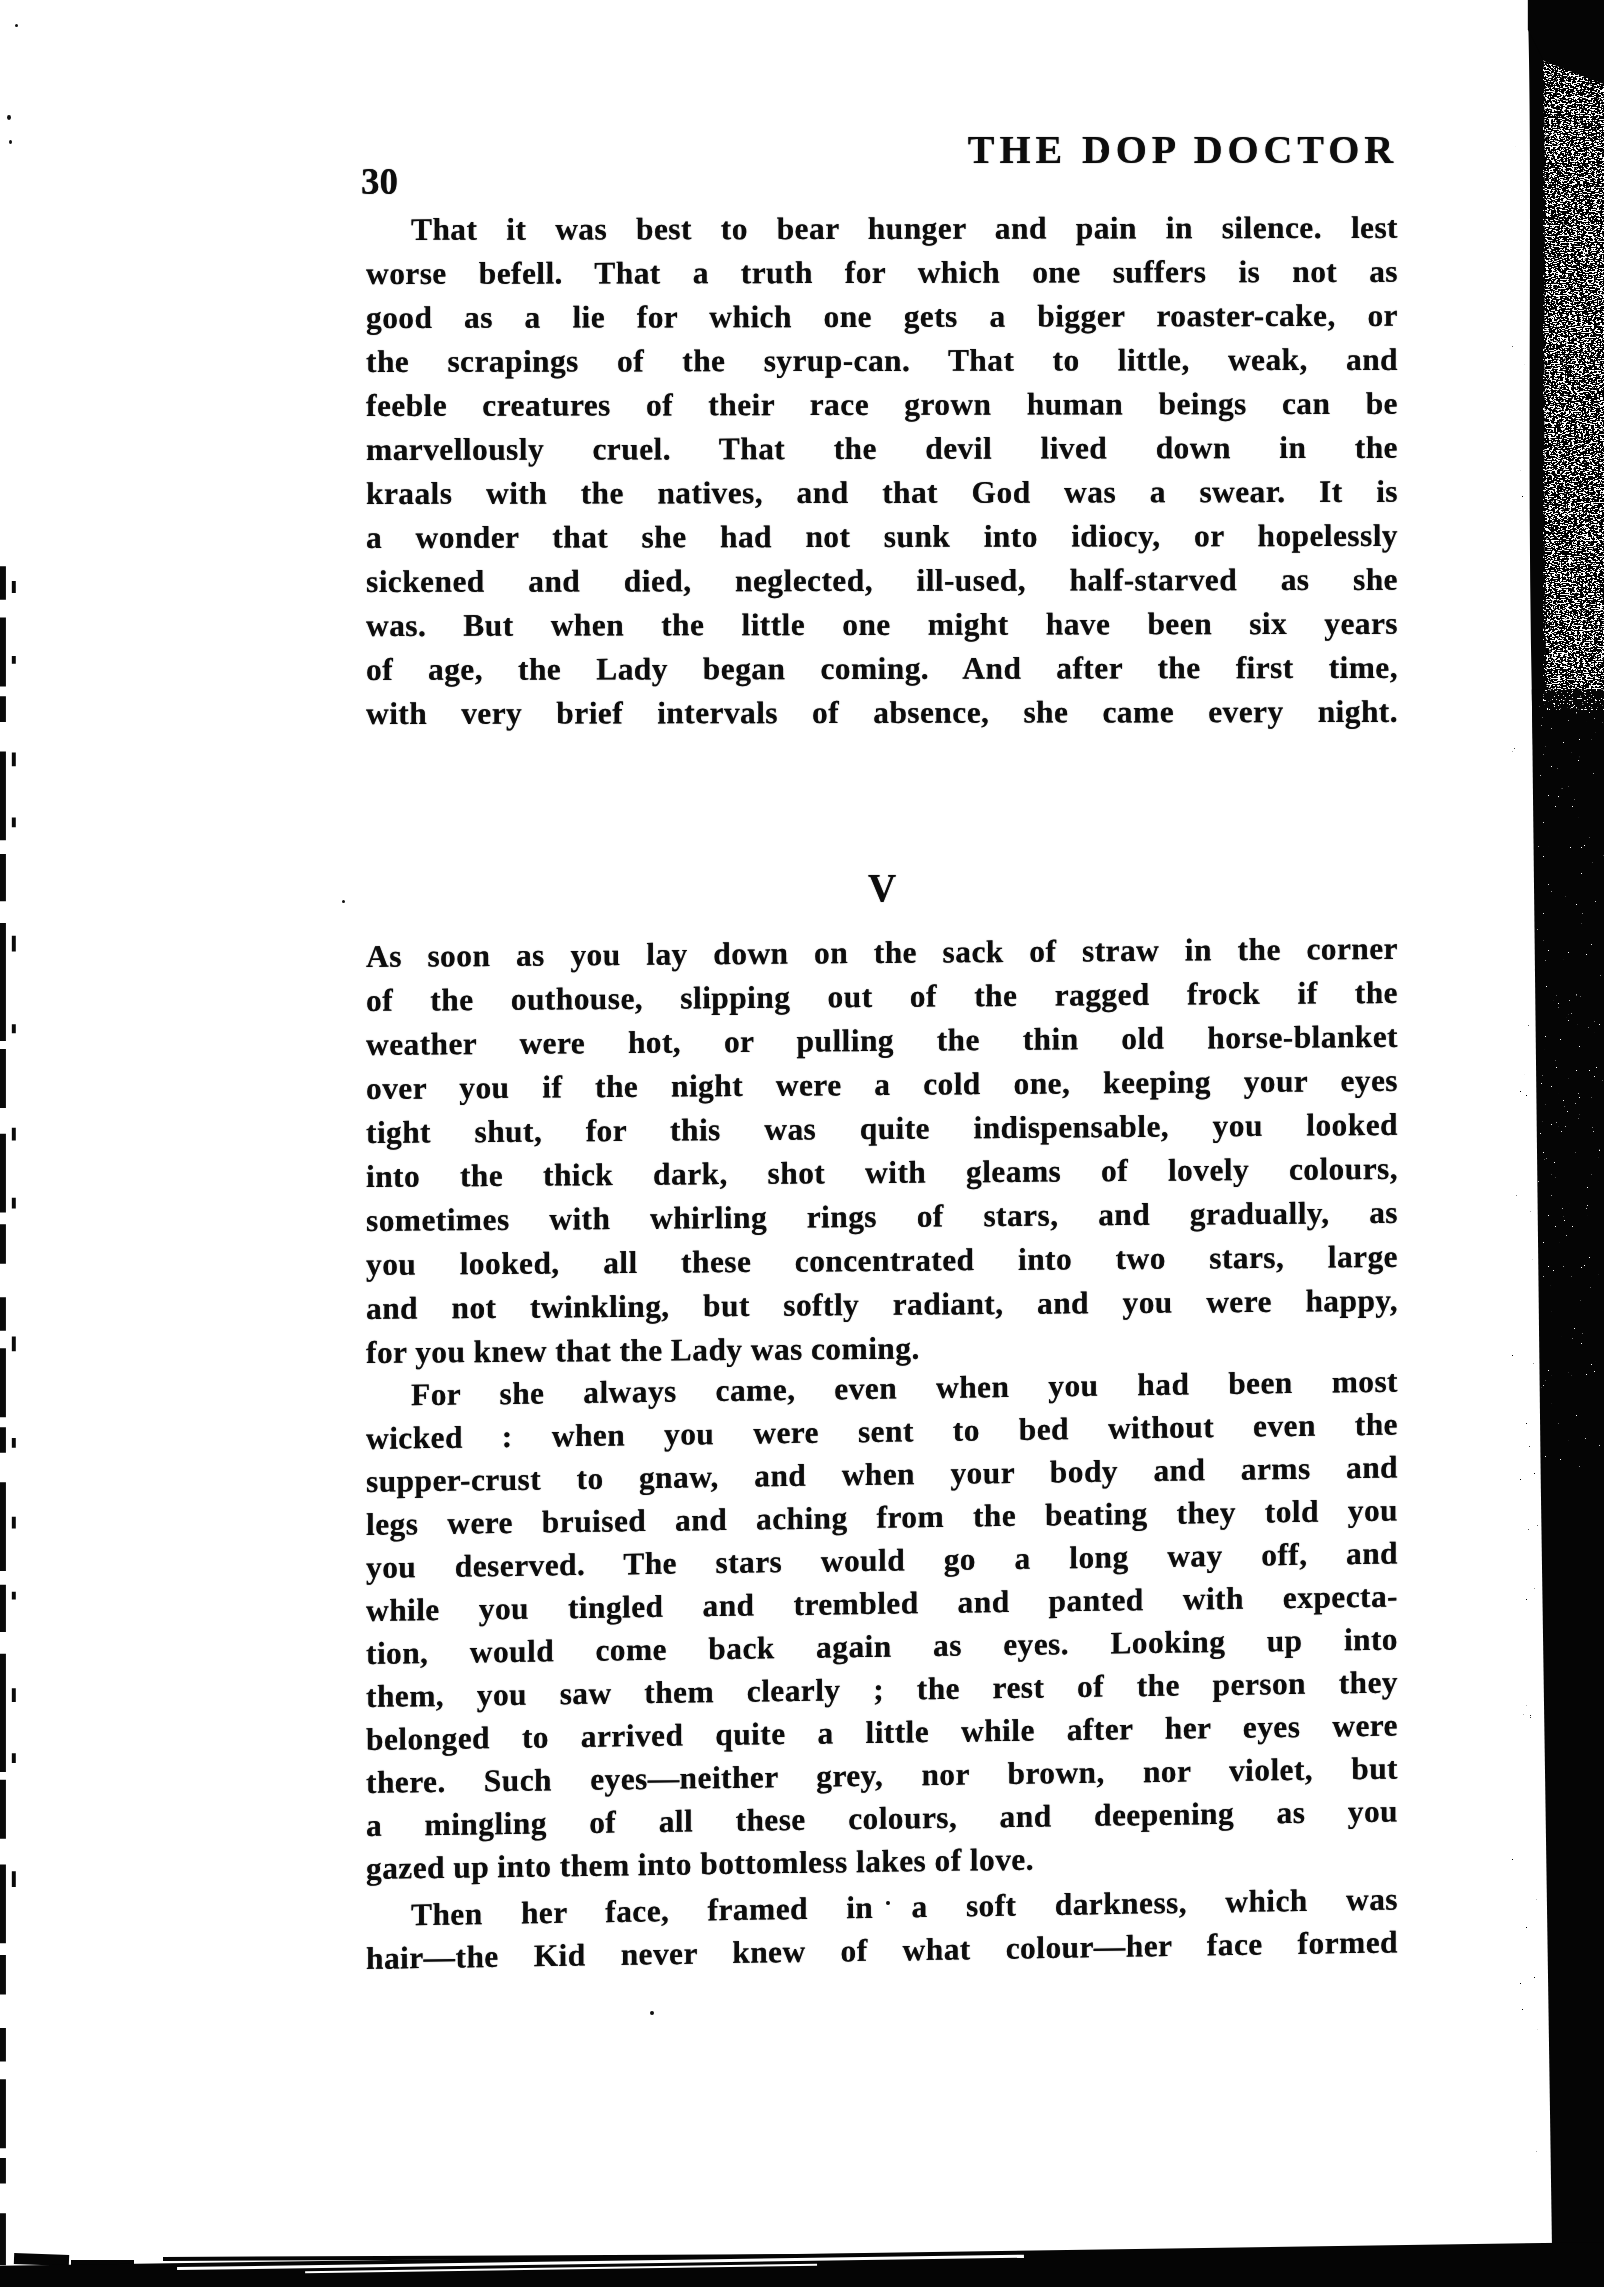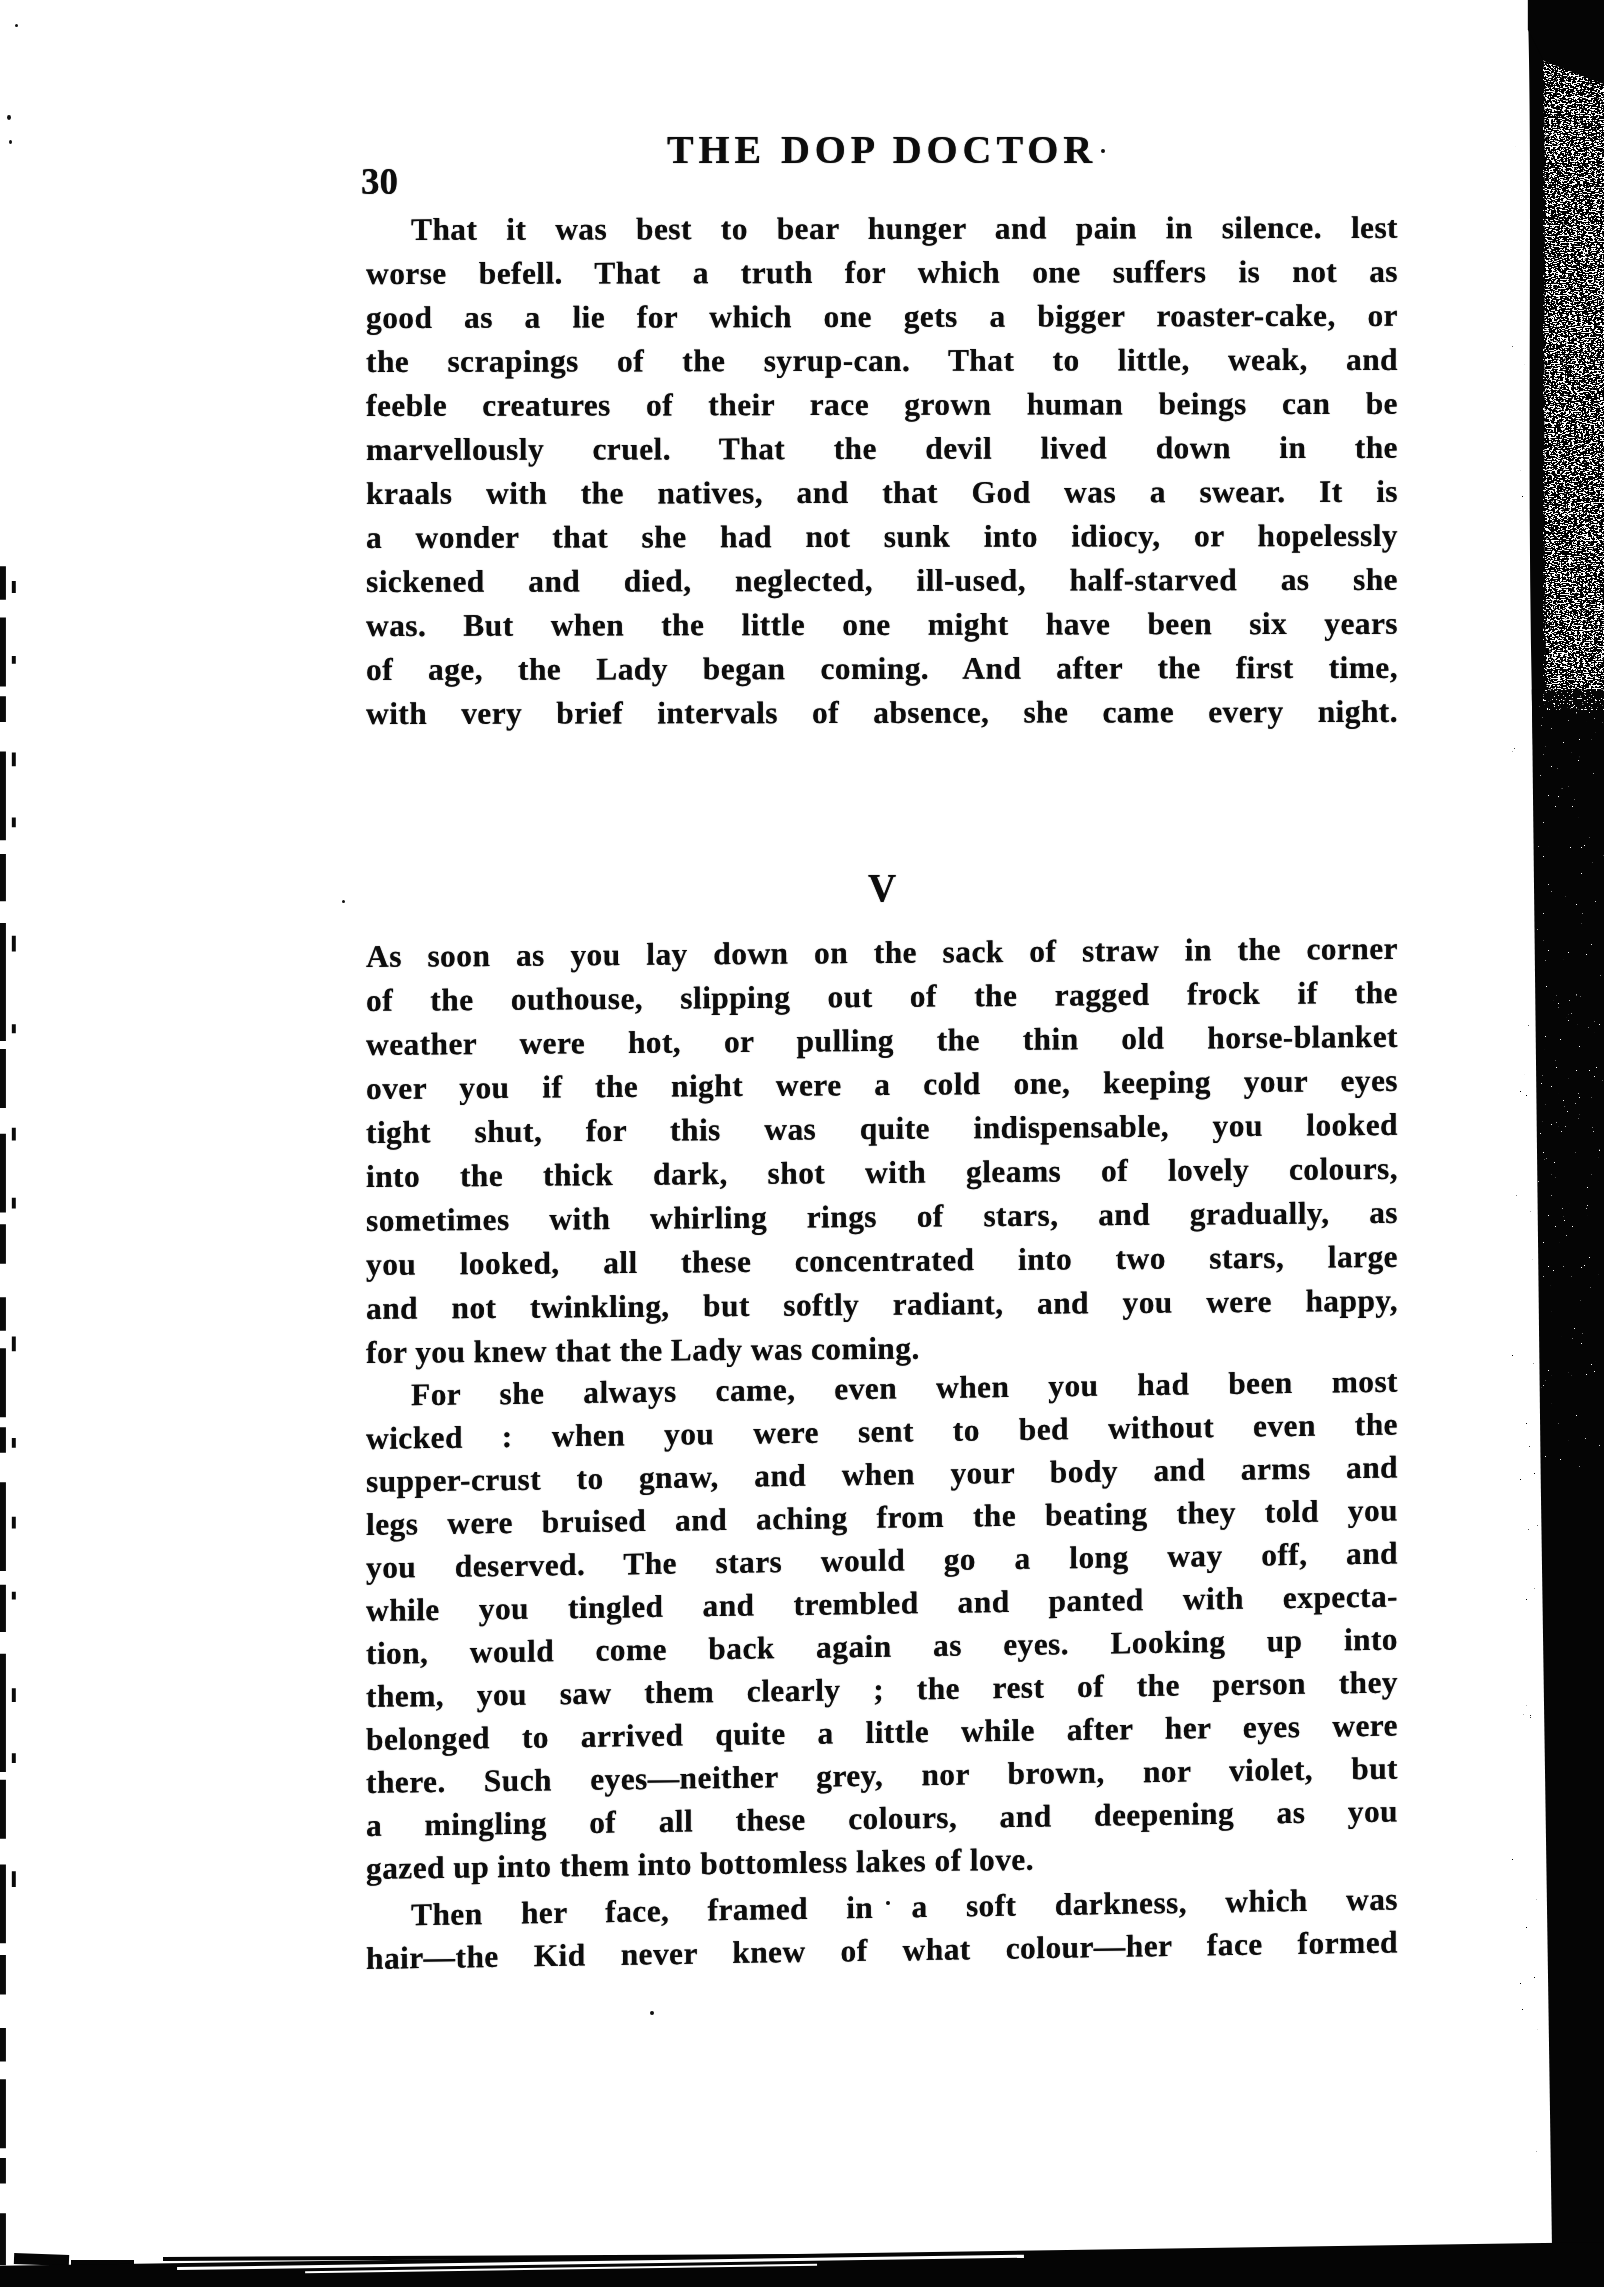--- a/index.html
+++ b/index.html
@@ -12,21 +12,21 @@
     color:#0d0d0d;
   }
   
   .pagenum{
     position:absolute;left:361px;top:160px;
     font-size:37px;font-weight:700;
     text-shadow:0 0 1px rgba(0,0,0,.75);
   }
   .header-title{
     position:absolute;left:366px;top:126px;width:1032px;
-    text-align:center;
+    text-align:right;
     font-size:40px;font-weight:700;letter-spacing:4.9px;
     text-shadow:0 0 1px rgba(0,0,0,.8);
     white-space:nowrap;
   }
   .section-head{
     position:absolute;left:366px;top:865px;width:1032px;
     text-align:center;
     font-size:39px;font-weight:700;
     text-shadow:0 0 1px rgba(0,0,0,.8);
   }

